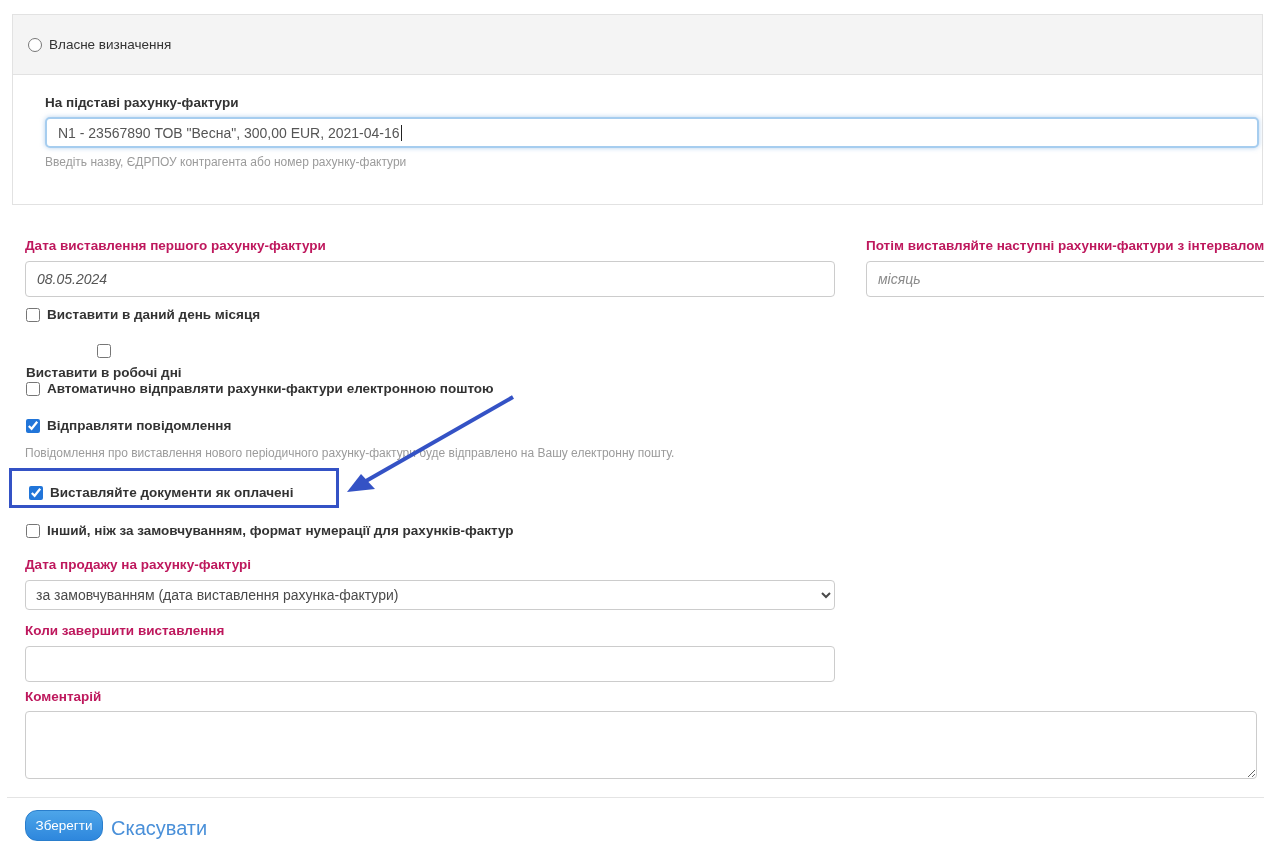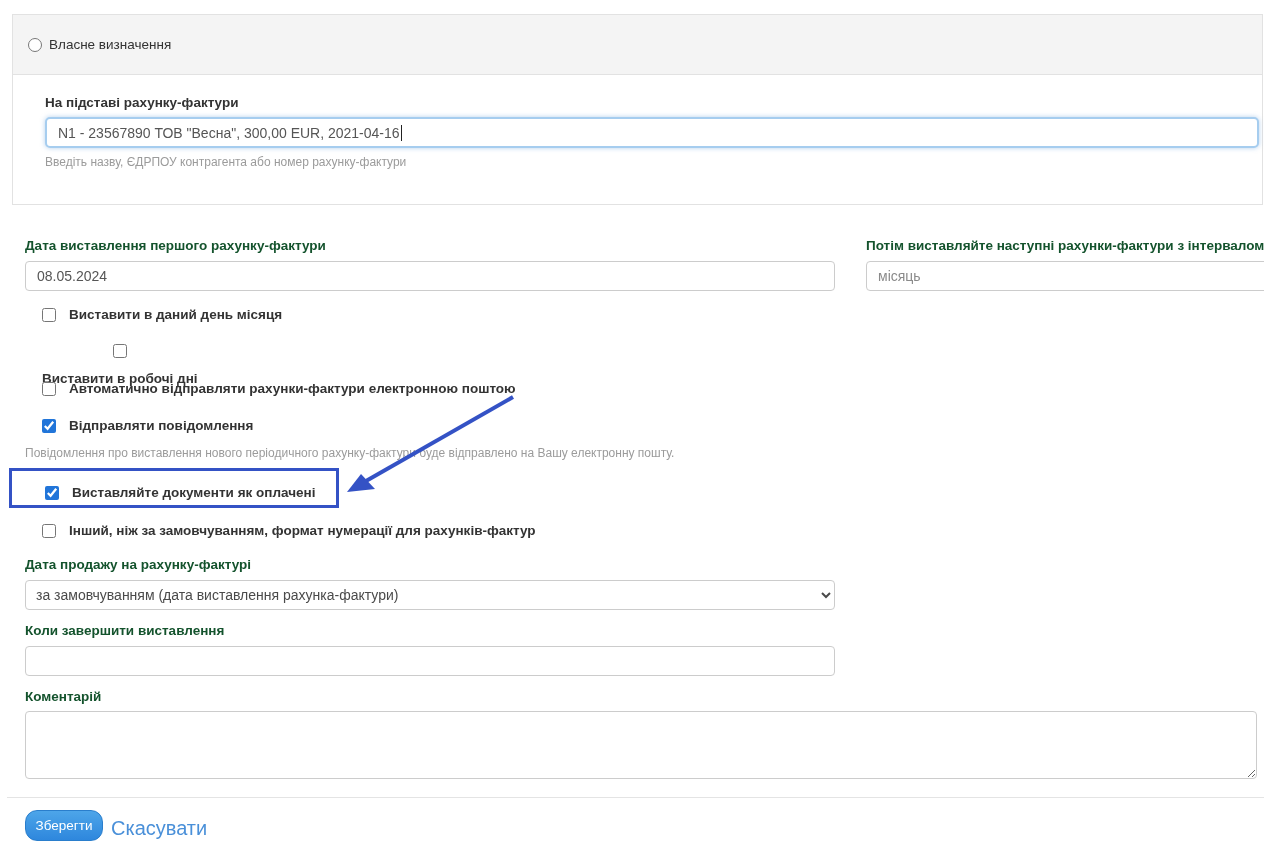--- a/index.html
+++ b/index.html
@@ -34,31 +34,31 @@
     position: absolute; left: 32px; top: 42px; width: 1214px; height: 31px;
     border: 2px solid #a6cdef; border-radius: 5px;
     box-shadow: 0 0 5px rgba(118,170,222,.55);
     background: #fff; display: flex; align-items: center; padding-left: 11px;
     font-size: 14px; color: #555;
   }
   .caret { display: inline-block; width: 1px; height: 16px; background: #222; margin-left: 1px; }
   .panel-hint { position: absolute; left: 32px; top: 80px; font-size: 12px; color: #9b9b9b; }
 
   
-  .form-label { font-size: 13.5px; font-weight: bold; color: #14532d; white-space: nowrap; }
+  .form-label { font-size: 13.5px; font-weight: bold; color: #be185d; white-space: nowrap; }
   .text-input, .form-select, .form-textarea {
     border: 1px solid #ccc; border-radius: 4px; background: #fff;
     font-family: "Liberation Sans", sans-serif; font-size: 14px; color: #555;
   }
-  .text-input { height: 30px; padding: 4px 11px; }
+  .text-input { height: 36px; padding: 4px 11px; font-style: italic; }
   .muted-value { color: #8a8a8a; }
   .form-select { height: 30px; padding: 0 6px; color: #4a4a4a; width: 810px; }
   .form-textarea { resize: both; padding: 6px 10px; }
 
-  .chk-row { display: flex; align-items: center; gap: 13px; margin-left: 16px; }
+  .chk-row { display: flex; align-items: center; gap: 7px; }
   .chk-row input { width: 14px; height: 14px; margin: 0; accent-color: #2175d9; }
   .chk-label { font-size: 13.5px; font-weight: bold; color: #333; }
   .hint-text { font-size: 12px; color: #9b9b9b; }
 
   
   .hl-box {
     left: 9px; top: 468px; width: 330px; height: 40px;
     border: 3px solid #3452c5; background: transparent;
   }
   .hl-box .chk-row { position: absolute; left: 17px; top: 14px; }

